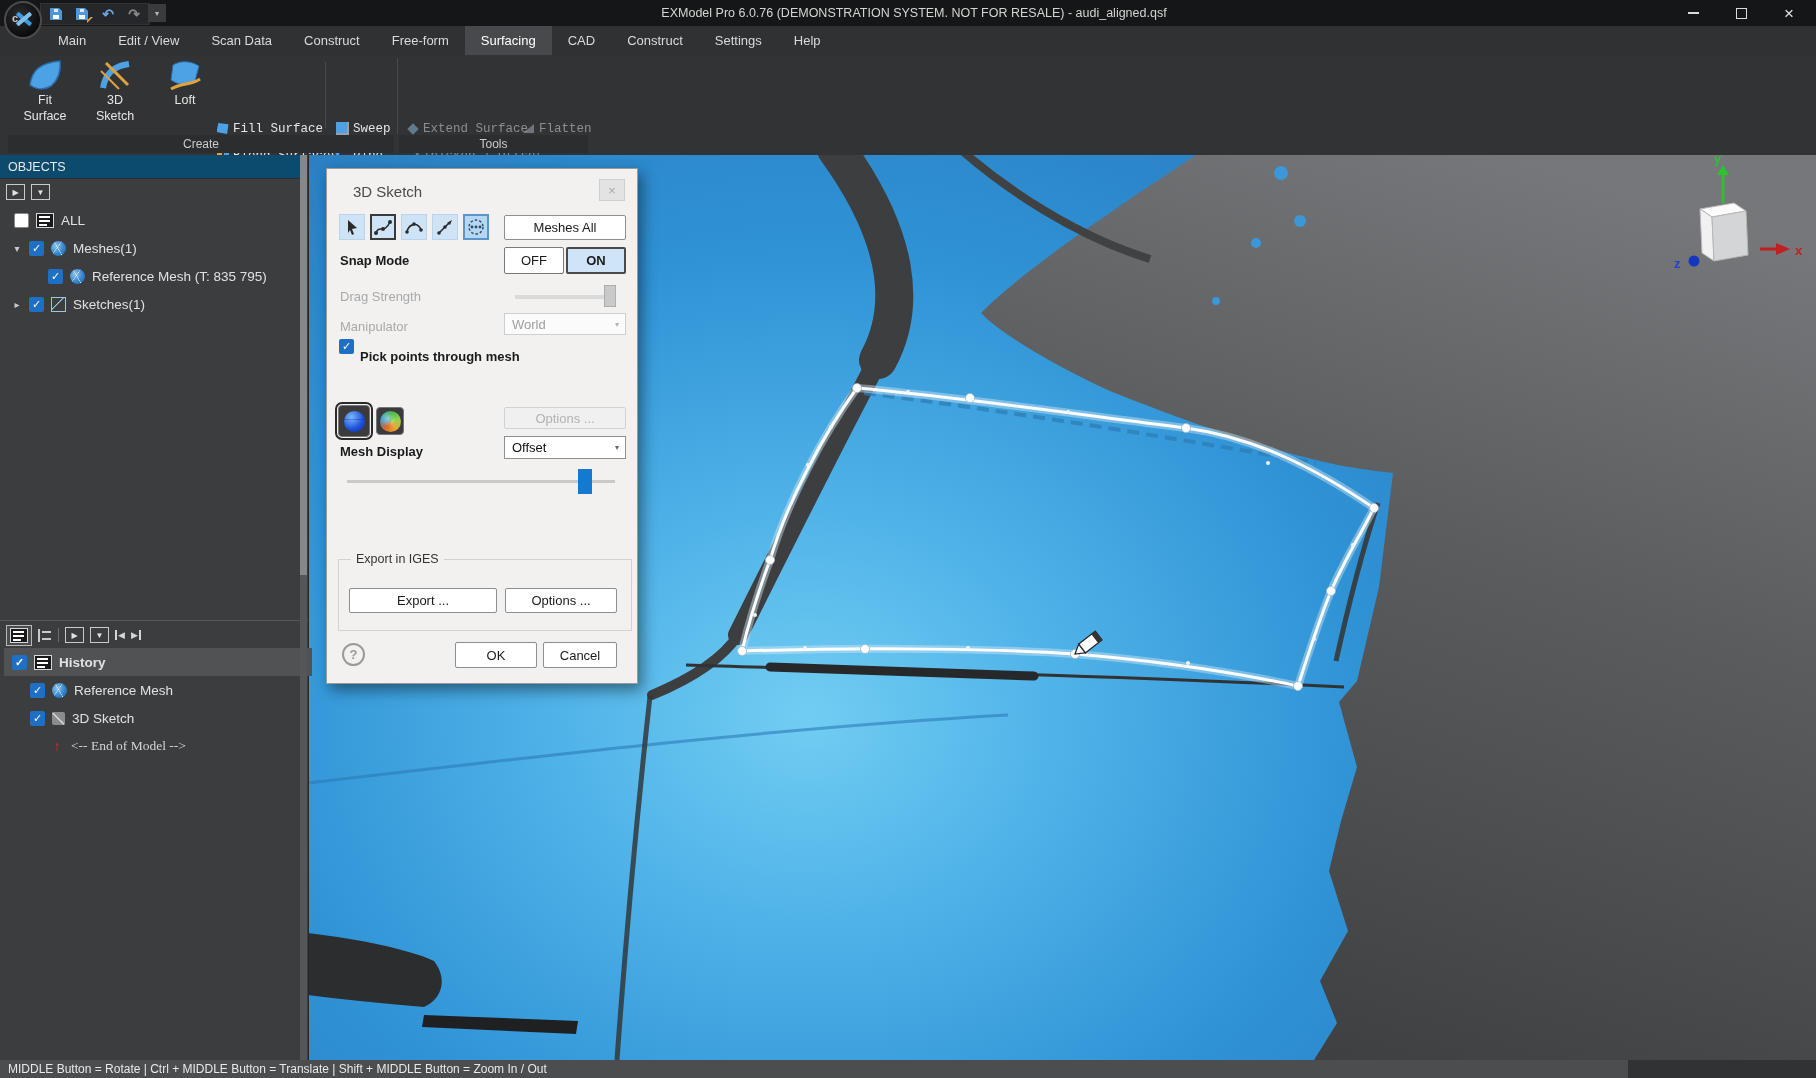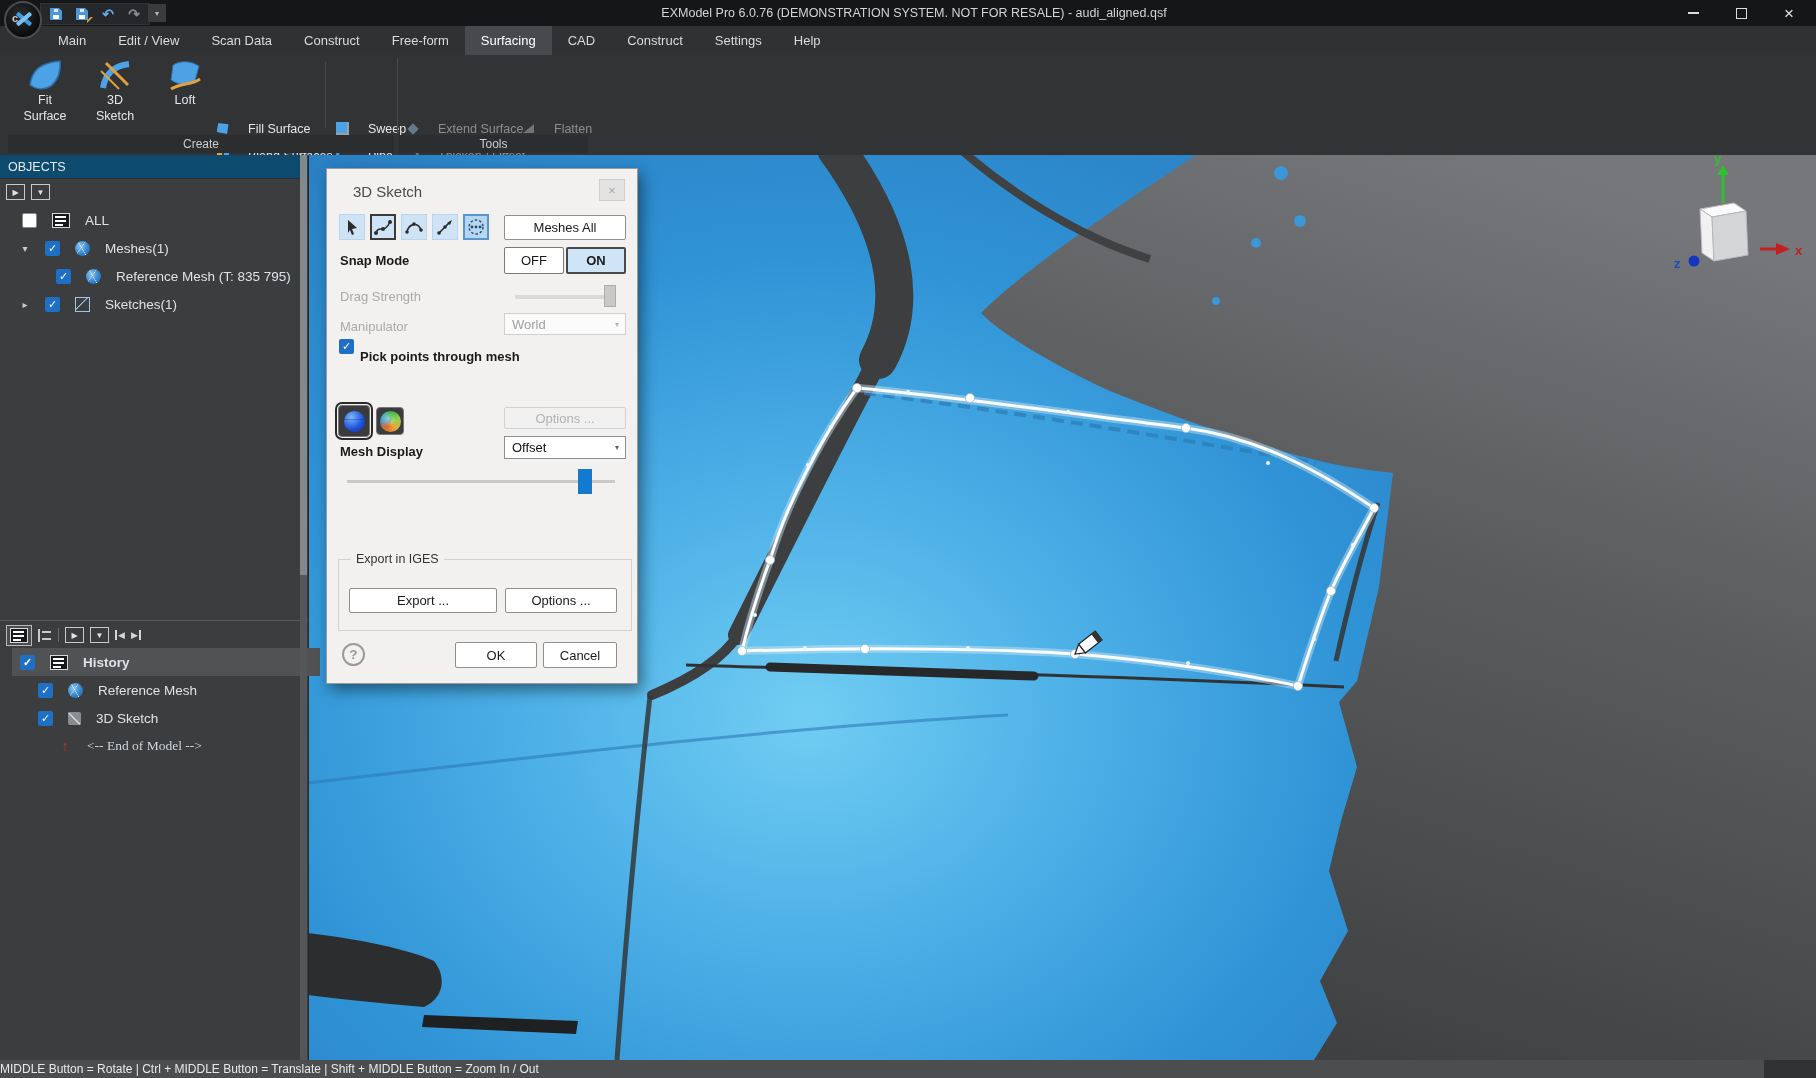--- a/index.html
+++ b/index.html
@@ -36,21 +36,21 @@
   
   #menubar{position:absolute;left:0;top:26px;width:1816px;height:29px;background:#303133;display:flex;align-items:center;}
   .menu-item{padding:0 16px;height:29px;line-height:29px;color:#d8dadc;font-size:13px;}
   .menu-item.active{background:#47494c;color:#fff;}
   #update-banner{position:absolute;right:0;top:0;height:29px;line-height:29px;width:340px;text-align:center;
         background:#56585c;color:#c6d3e2;font-size:12.5px;}
   
   #ribbon{position:absolute;left:0;top:55px;width:1816px;height:100px;background:#323335;border-bottom:2px solid #242527;}
   .rib-large{position:absolute;top:3px;width:70px;height:76px;display:flex;flex-direction:column;align-items:center;}
   .rib-large .lbl{color:#e6e6e6;font-size:12.5px;line-height:16px;text-align:center;}
-  .rib-small-row{position:absolute;height:27px;display:flex;align-items:center;gap:19px;}
+  .rib-small-row{position:absolute;height:27px;display:flex;align-items:center;gap:4px;font-family:Liberation Mono, monospace;}
   .rib-small-row .lbl{font-size:12.5px;color:#e4e6e8;}
   .rib-small-row .lbl.dis{color:#8b8e91;}
   .vsep{position:absolute;width:1px;background:#47494b;}
   .grp-strip{position:absolute;top:80px;height:18px;background:#2c2d2f;color:#c9cbcd;font-size:12px;
        text-align:center;line-height:18px;}
   .ic13{width:13px;height:13px;flex:0 0 13px;display:flex;align-items:center;justify-content:center;}
   .ic-fillsurf{width:12px;height:11px;background:#4da2e6;clip-path:polygon(15% 0,100% 12%,88% 100%,0 82%);}
   .ic-blend{width:12px;height:12px;background:linear-gradient(90deg,#e0a23e 0 5px,#3a3a3a 5px 7px,#4da2e6 7px);}
   .ic-sweep{width:11px;height:11px;background:#4da2e6;border-right:2px solid #9aa0a5;border-bottom:2px solid #9aa0a5;}
   .ic-pipe{width:11px;height:11px;border:3px solid #4da2e6;border-top-color:transparent;border-right-color:transparent;border-radius:50%;}
@@ -58,21 +58,21 @@
   .ic-thick{width:11px;height:11px;border:3px solid #9aa0a5;border-top-color:transparent;border-left-color:transparent;border-radius:50%;opacity:.6;}
   .ic-sew{width:12px;height:11px;background:linear-gradient(90deg,#4da2e6 0 4px,#e8e8e8 4px 6px,#4da2e6 6px 10px,#e8e8e8 10px);}
   .ic-flat{width:0;height:0;border-left:11px solid transparent;border-bottom:9px solid #9aa0a5;opacity:.6;}
   
   #left-panel{position:absolute;left:0;top:155px;width:308px;height:905px;background:#3b3d3f;border-right:1px solid #27282a;}
   #objects-header,#history-header-row{background:#0c4a6e;}
   #objects-header{position:absolute;left:0;top:0;width:100%;height:24px;line-height:24px;color:#e8eaec;
        font-size:12.5px;padding-left:8px;box-sizing:border-box;border-bottom:1px solid #2c2d2f;}
   .panel-toolbar{position:absolute;left:0;width:100%;height:24px;display:flex;align-items:center;gap:6px;padding-left:6px;box-sizing:border-box;}
   .box-ico{width:17px;height:14px;border:1px solid #c9c9c9;color:#e2e2e2;font-size:8px;display:flex;align-items:center;justify-content:center;background:#3b3d3f;}
-  .tree-row{position:absolute;left:12px;width:100%;height:28px;display:flex;align-items:center;gap:15px;
+  .tree-row{position:absolute;left:4px;width:100%;height:28px;display:flex;align-items:center;gap:7px;
        color:#dfe2e5;font-size:13.5px;box-sizing:border-box;}
   .chev{color:#c9c9c9;font-size:10px;width:10px;text-align:center;}
   .cb{width:15px;height:15px;flex:0 0 15px;border-radius:2px;display:flex;align-items:center;justify-content:center;font-size:11px;}
   .cb-blue{background:#1f6fc4;color:#fff;}
   .cb-empty{background:#fff;border:1px solid #8a8a8a;box-sizing:border-box;color:transparent;}
   .list-ico{width:16px;height:13px;flex:0 0 16px;border:1px solid #d8d8d8;background:
       linear-gradient(#fff,#fff) no-repeat 2px 2px/11px 2px,
       linear-gradient(#fff,#fff) no-repeat 2px 6px/11px 2px,
       linear-gradient(#fff,#fff) no-repeat 2px 10px/8px 2px,#18191a;}
   .mesh-ico{width:15px;height:15px;flex:0 0 15px;border-radius:50%;
@@ -85,22 +85,22 @@
       background:linear-gradient(45deg,transparent 45%,#fff 47%,transparent 55%),#8a8d90;}
   .tree-ico{width:14px;height:13px;background-image:linear-gradient(#c9c9c9,#c9c9c9),linear-gradient(#c9c9c9,#c9c9c9),linear-gradient(#c9c9c9,#c9c9c9);
       background-size:2px 13px,9px 2px,9px 2px;background-position:0 0,4px 2px,4px 9px;background-repeat:no-repeat;}
   .skipch{color:#d5d5d5;font-size:9px;}
   .sel-ico-box{border:1px solid #b8b8b8;background:#4a4c4e;padding:2px 3px;}
   .toolbar-sep{width:1px;height:14px;background:#6a6c6e;}
   #end-arrow{color:#d32f2f;font-weight:bold;font-size:14px;width:14px;text-align:center;}
   #panel-scrollbar{position:absolute;right:1px;top:0;width:7px;height:100%;background:#54565a;}
   #panel-scroll-thumb{position:absolute;left:0;top:0;width:7px;height:420px;background:#85888b;}
   
-  #statusbar{position:absolute;left:0;top:1060px;width:1764px;height:18px;background:#4b4d4f;
-      color:#e8e8e8;font-size:12px;line-height:18px;box-sizing:border-box;}
+  #statusbar{position:absolute;left:0;top:1060px;width:1628px;height:18px;background:#4b4d4f;
+      color:#e8e8e8;font-size:12px;line-height:18px;padding-left:8px;box-sizing:border-box;}
   
   #viewport{position:absolute;left:308px;top:155px;width:1508px;height:905px;}
   
   #dialog{position:absolute;left:326px;top:168px;width:310px;height:514px;background:#f2f1f0;
       border:1px solid #9a9a9a;box-shadow:4px 6px 14px rgba(0,0,0,.45);}
   #dlg-title{position:absolute;left:26px;top:14px;font-size:15px;color:#4a4a4a;}
   #dlg-close{position:absolute;left:272px;top:10px;width:26px;height:22px;background:#e3e3e3;border:1px solid #cfcfcf;
       color:#a8a8a8;font-size:13px;display:flex;align-items:center;justify-content:center;box-sizing:border-box;}
   .tool-ic{position:absolute;top:45px;width:26px;height:26px;background:#cfe3f6;border:1px solid #b9d4ec;box-sizing:border-box;
       display:flex;align-items:center;justify-content:center;}

